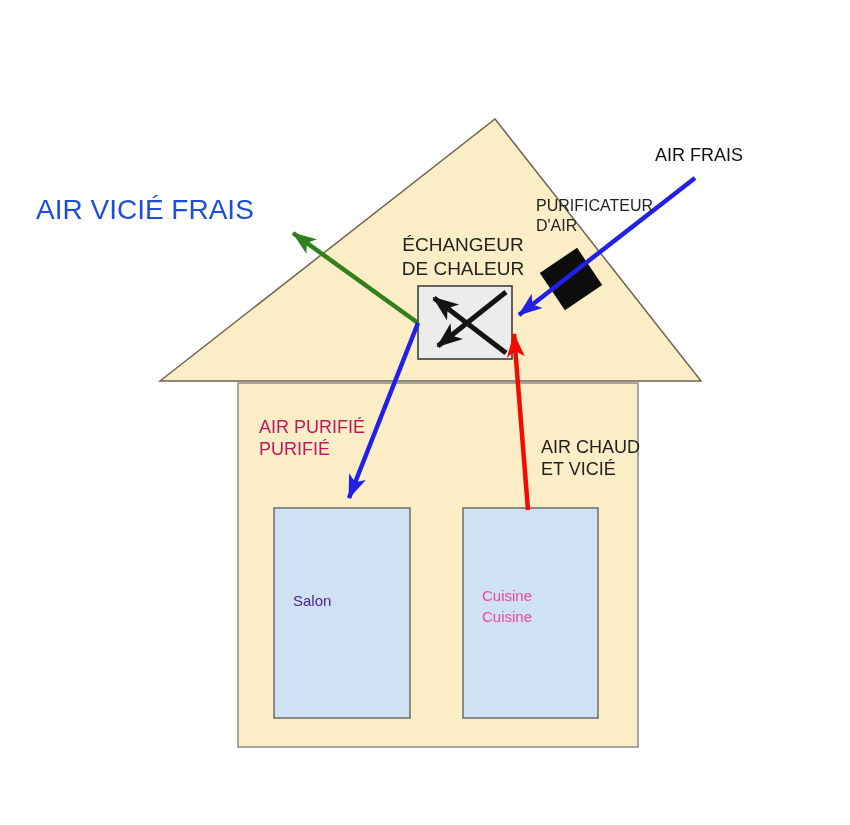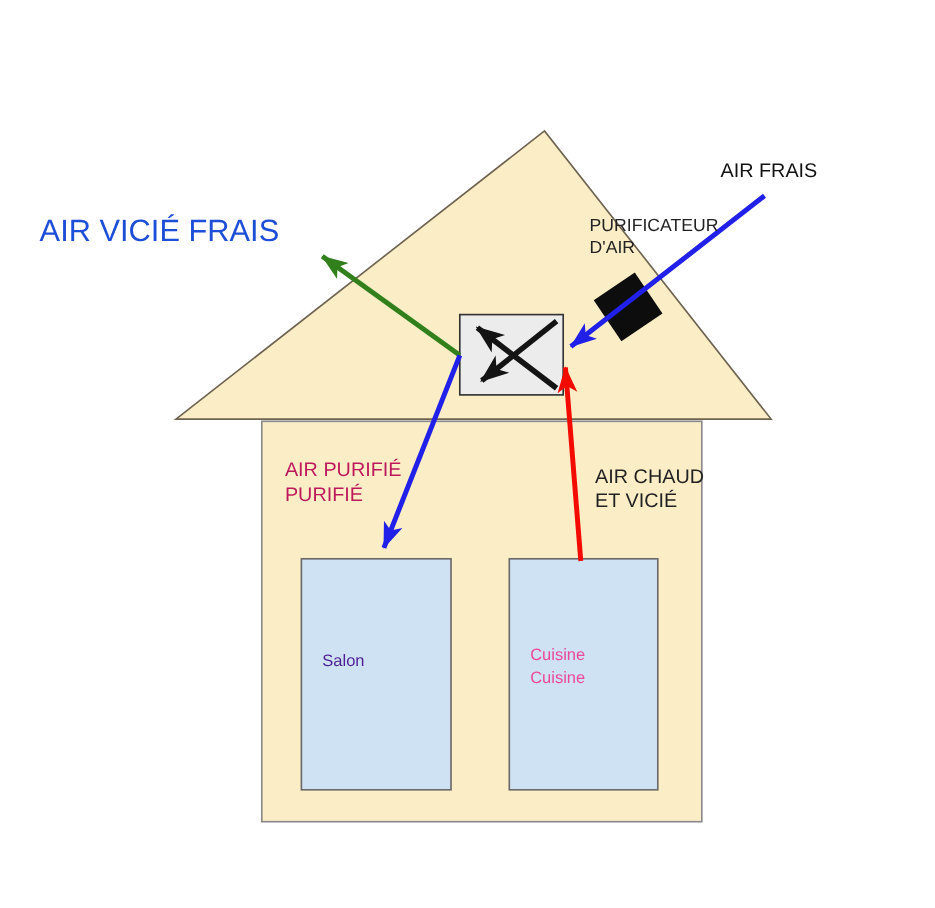--- a/index.html
+++ b/index.html
@@ -46,21 +46,21 @@
   .echangeur {
     left: 363px; top: 233px; width: 200px;
     font-size: 19px; line-height: 24px;
     text-align: center; color: #222;
   }
   .air-purifie {
     left: 259px; top: 416px;
     font-size: 18px; line-height: 22px; color: #be185d;
   }
   .air-chaud {
-    left: 541px; top: 422px;
+    left: 541px; top: 436px;
     font-size: 18px; line-height: 22px; color: #222;
   }
   .salon-label {
     left: 293px; top: 592px;
     font-size: 15px; color: #4c1d95;
   }
   .cuisine-label {
     left: 482px; top: 585px;
     font-size: 15px; line-height: 21px; color: #ec4899;
   }
@@ -112,20 +112,24 @@
 
   <div class="lbl air-frais">AIR FRAIS</div>
 
   <div class="lbl air-vicie-frais">AIR VICIÉ FRAIS</div>
 
   <div class="lbl purificateur">
     <span>PURIFICATEUR</span>
     <span>D'AIR</span>
   </div>
 
+  <div class="lbl echangeur">
+    <span>ÉCHANGEUR</span>
+    <span>DE CHALEUR</span>
+  </div>
 
   <div class="lbl air-purifie">
     <span>AIR PURIFIÉ</span>
     <span>PURIFIÉ</span>
   </div>
 
   <div class="lbl air-chaud">
     <span>AIR CHAUD</span>
     <span>ET VICIÉ</span>
   </div>

